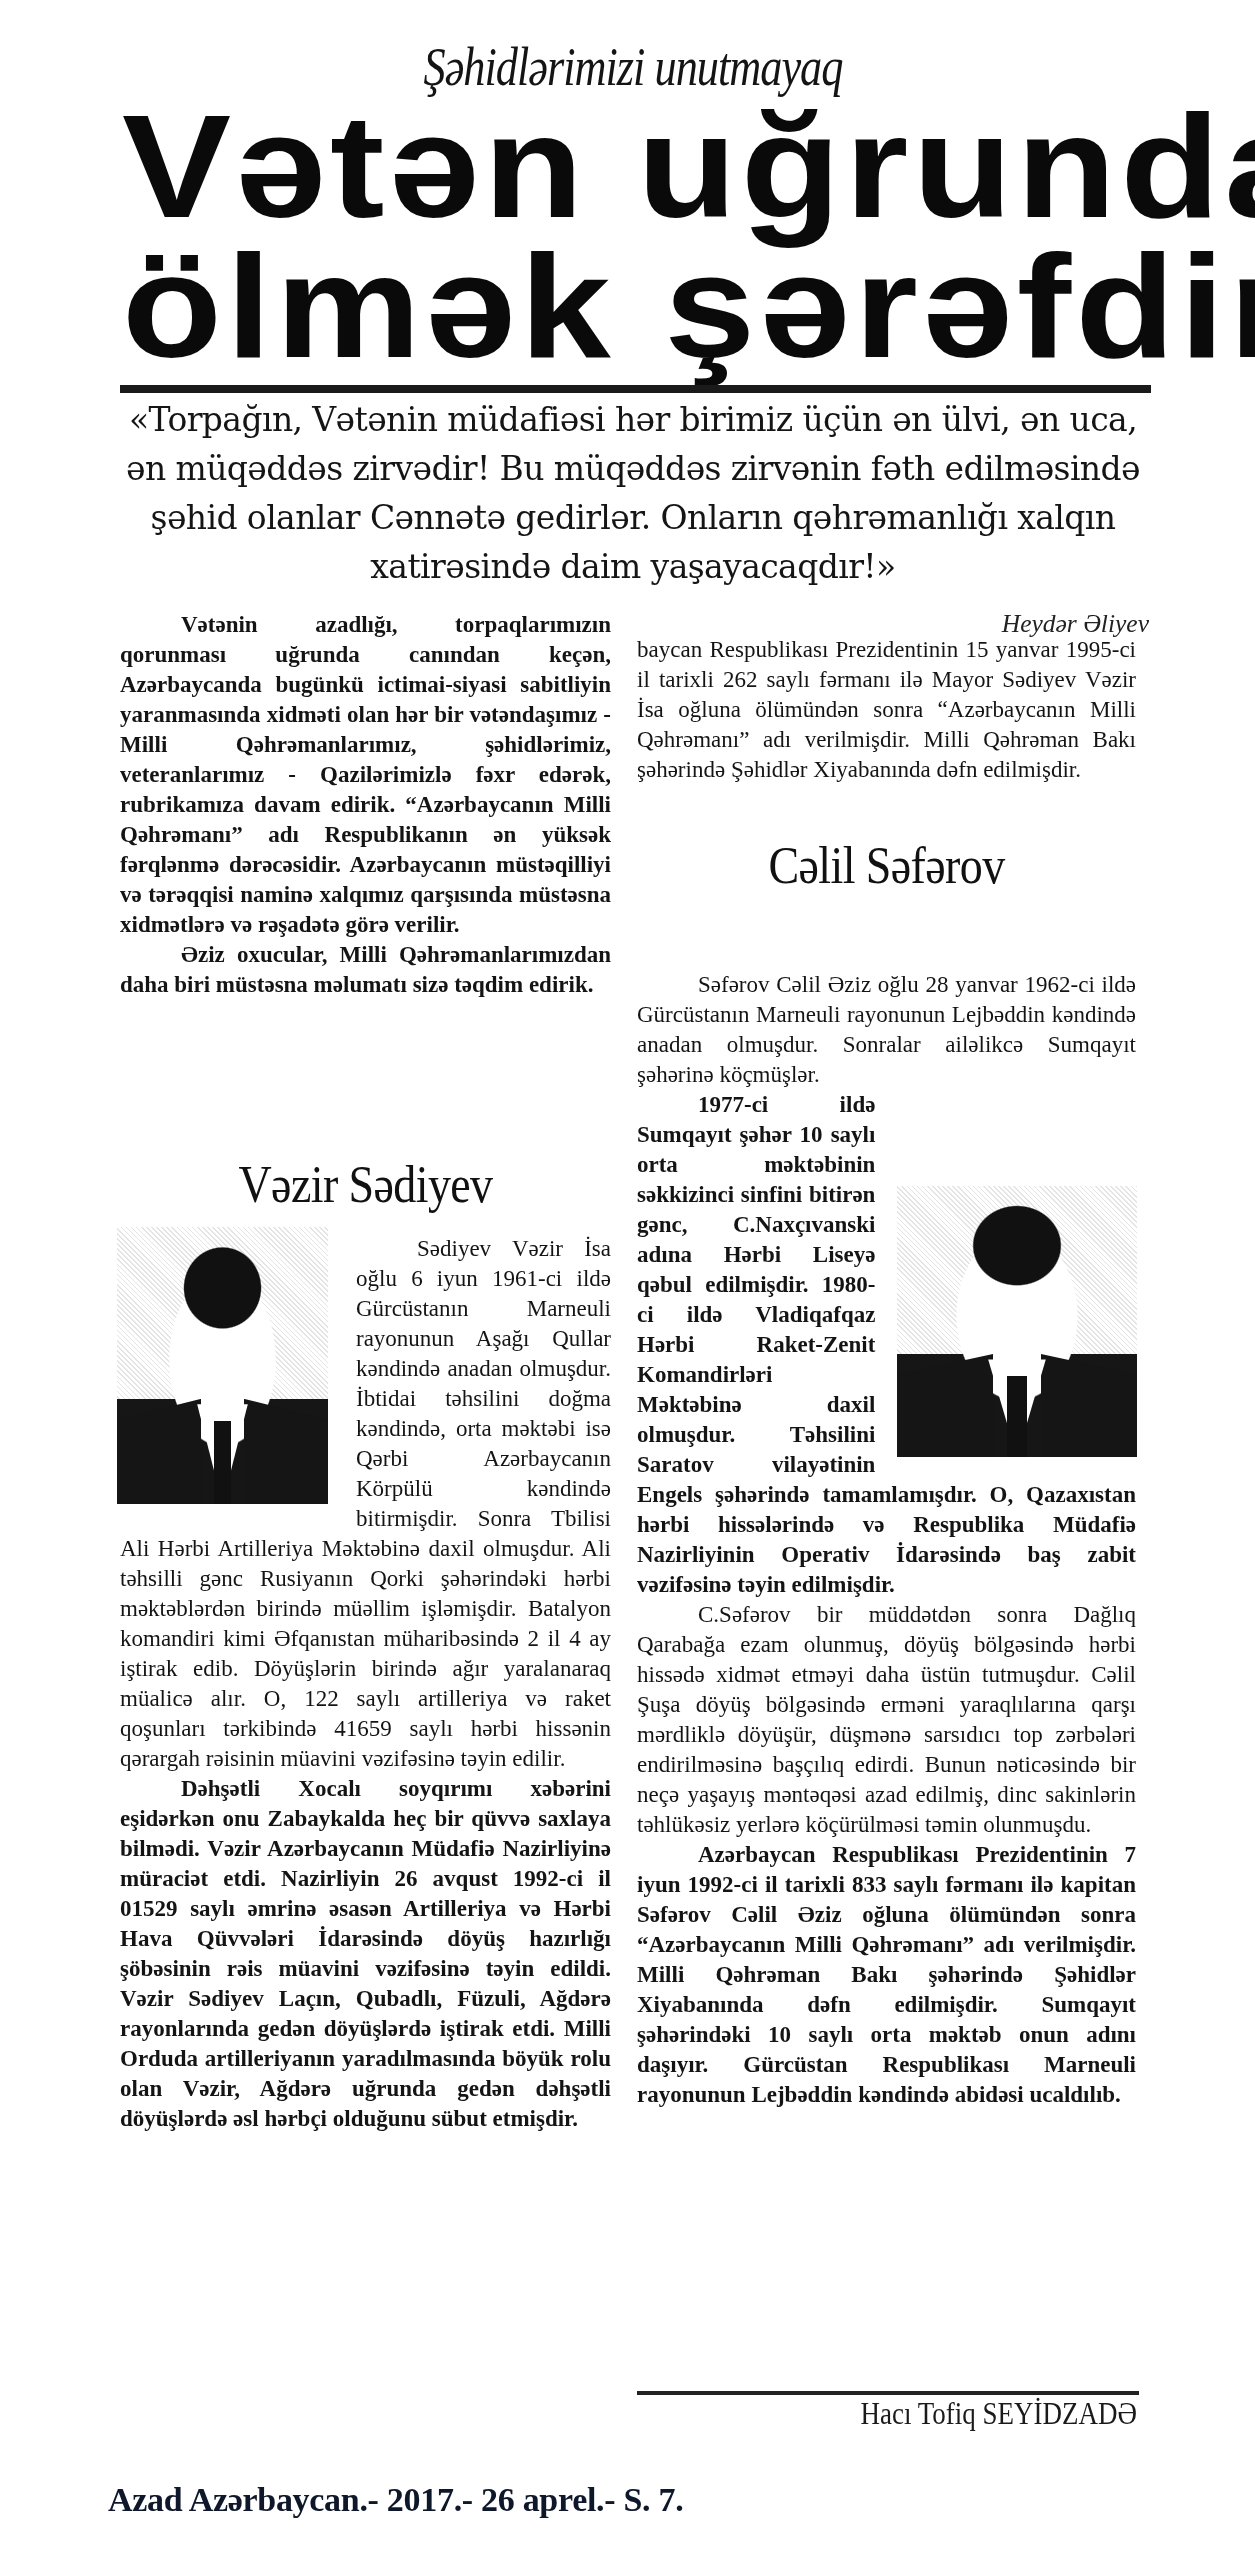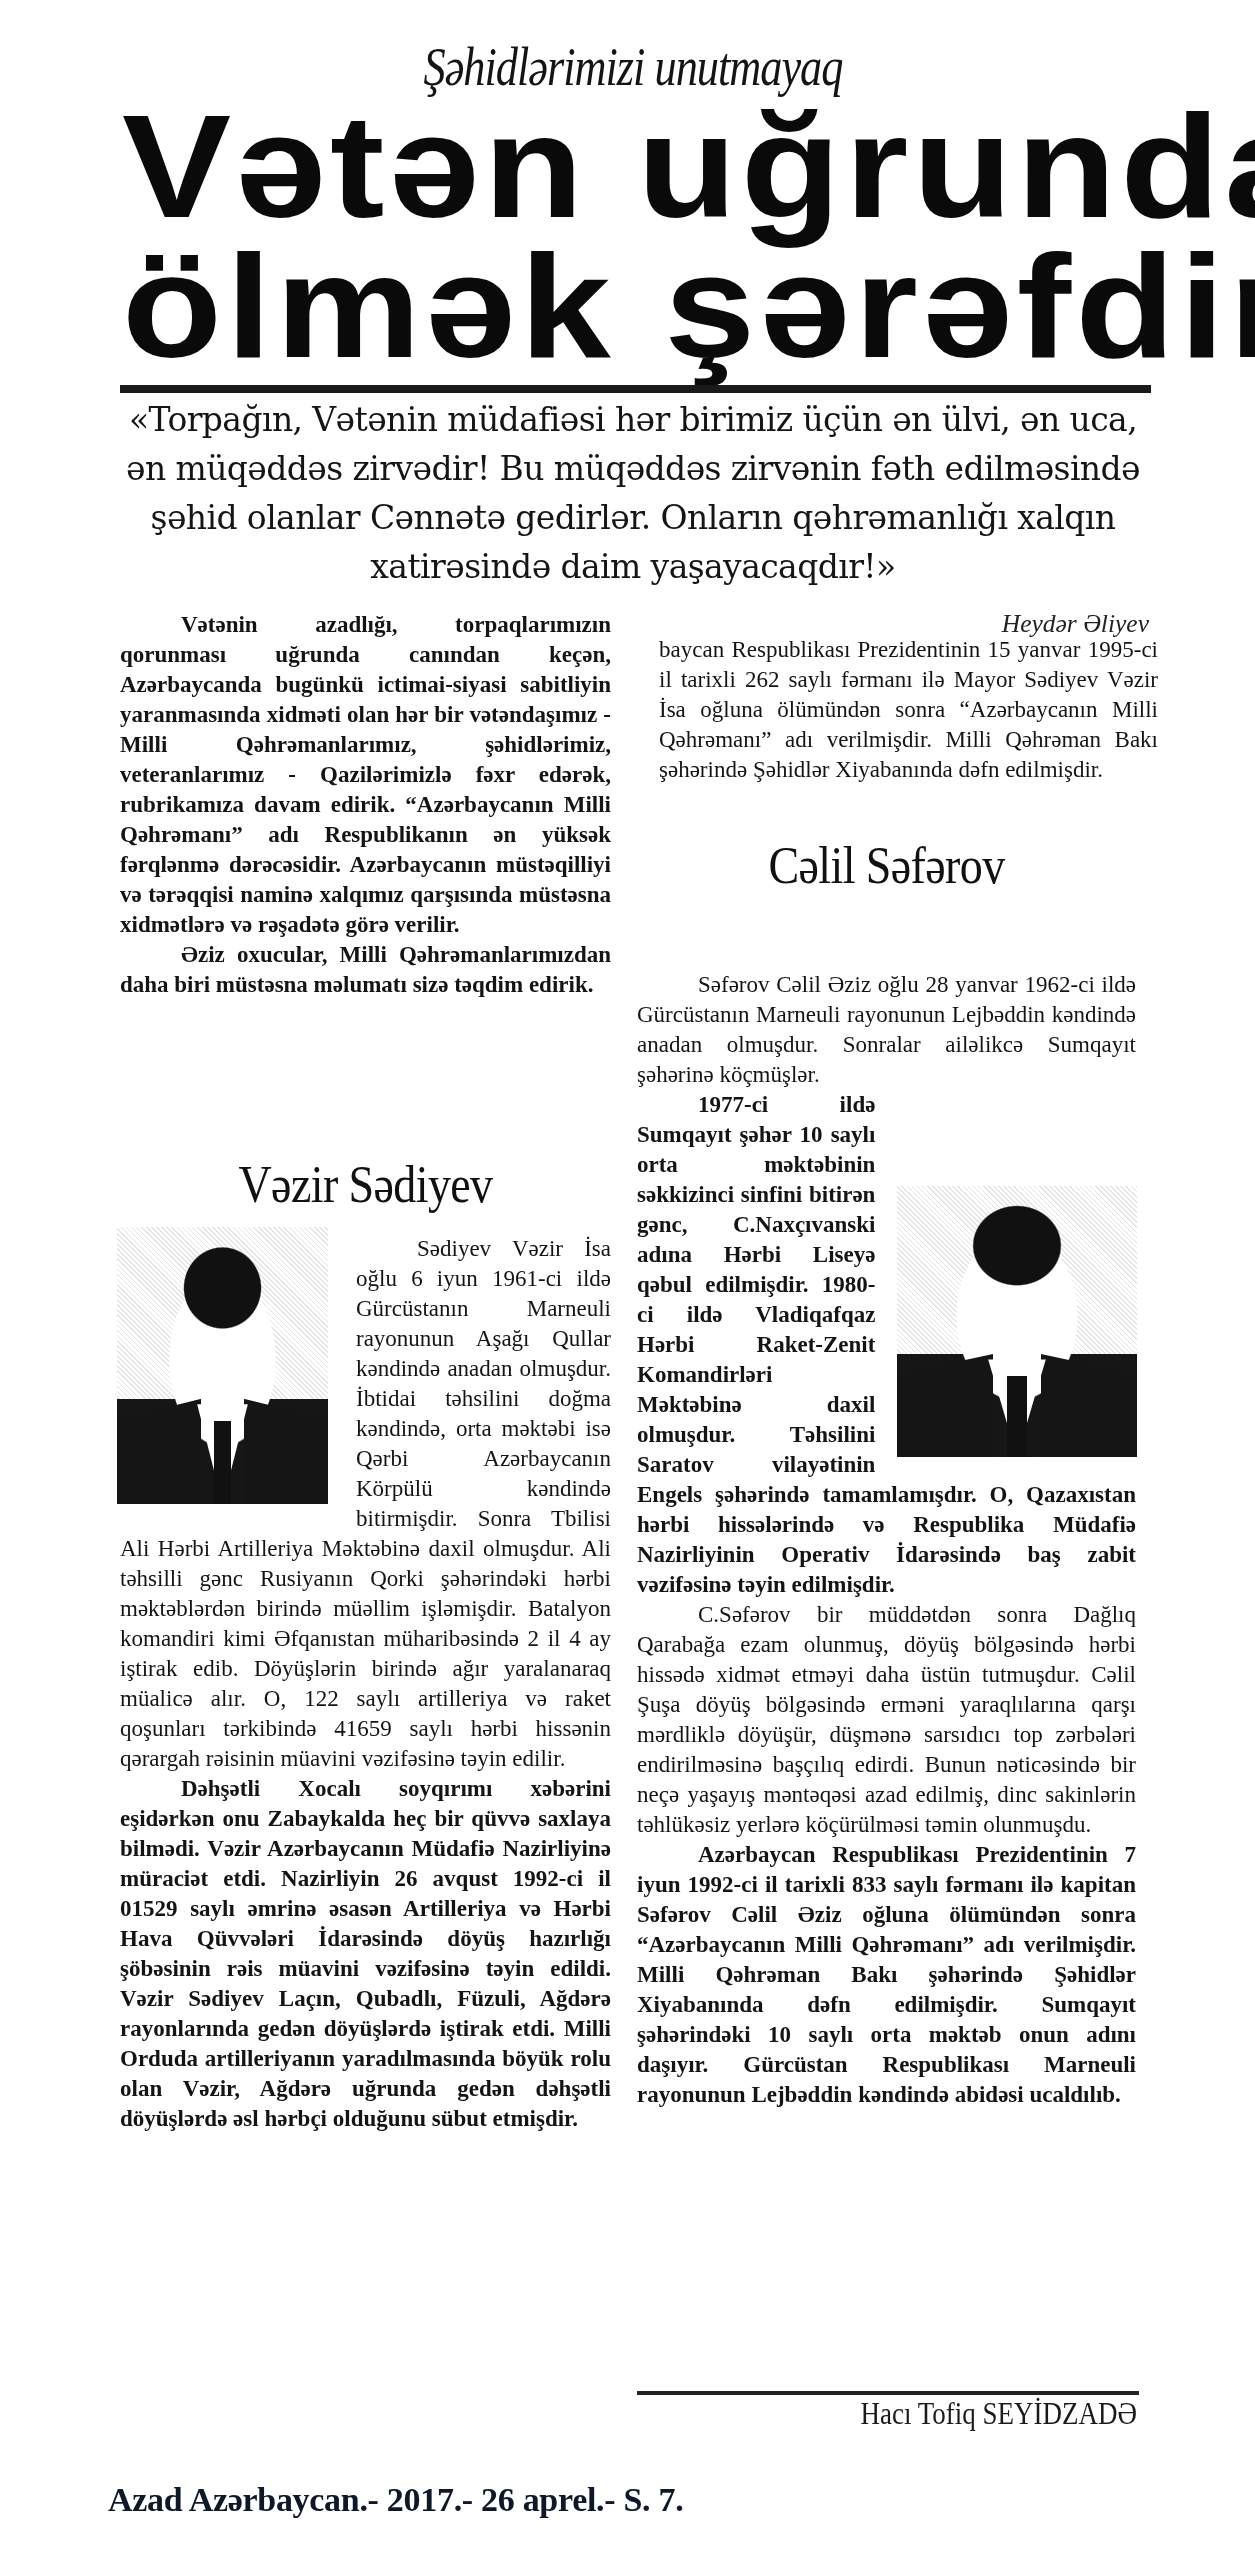--- a/index.html
+++ b/index.html
@@ -41,21 +41,21 @@
   
   .col {
     font-family: "Liberation Serif", serif;
     font-size: 23px; line-height: 30px; color: #141414;
     text-align: justify; hyphens: manual;
   }
   .col p { margin: 0; text-indent: 0; }
   .col p.ind { text-indent: 61px; }
   .col .b { font-weight: bold; }
   .col-left { left: 120px; top: 610px; width: 491px; }
-  .col-right { left: 659px; top: 635px; width: 499px; }
+  .col-right { left: 637px; top: 635px; width: 499px; }
 
   .subhead {
     font-family: "Liberation Serif", serif; font-weight: normal;
     font-size: 46px; text-align: center; color: #111;
     transform: scaleY(1.15); letter-spacing: -0.6px;
   }
   .subhead-vezir { left: 120px; top: 1158px; width: 491px; }
   .subhead-celil { left: 637px; top: 839px; width: 499px; }
 
   .photo {

